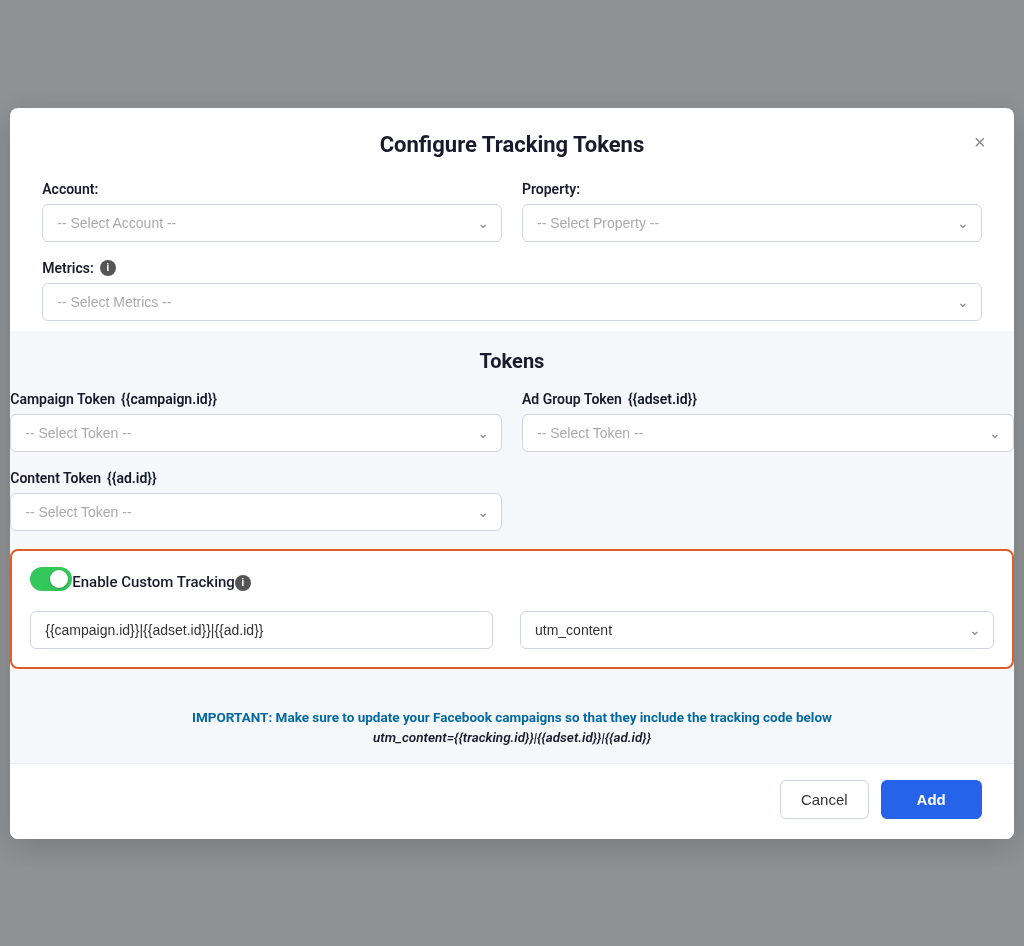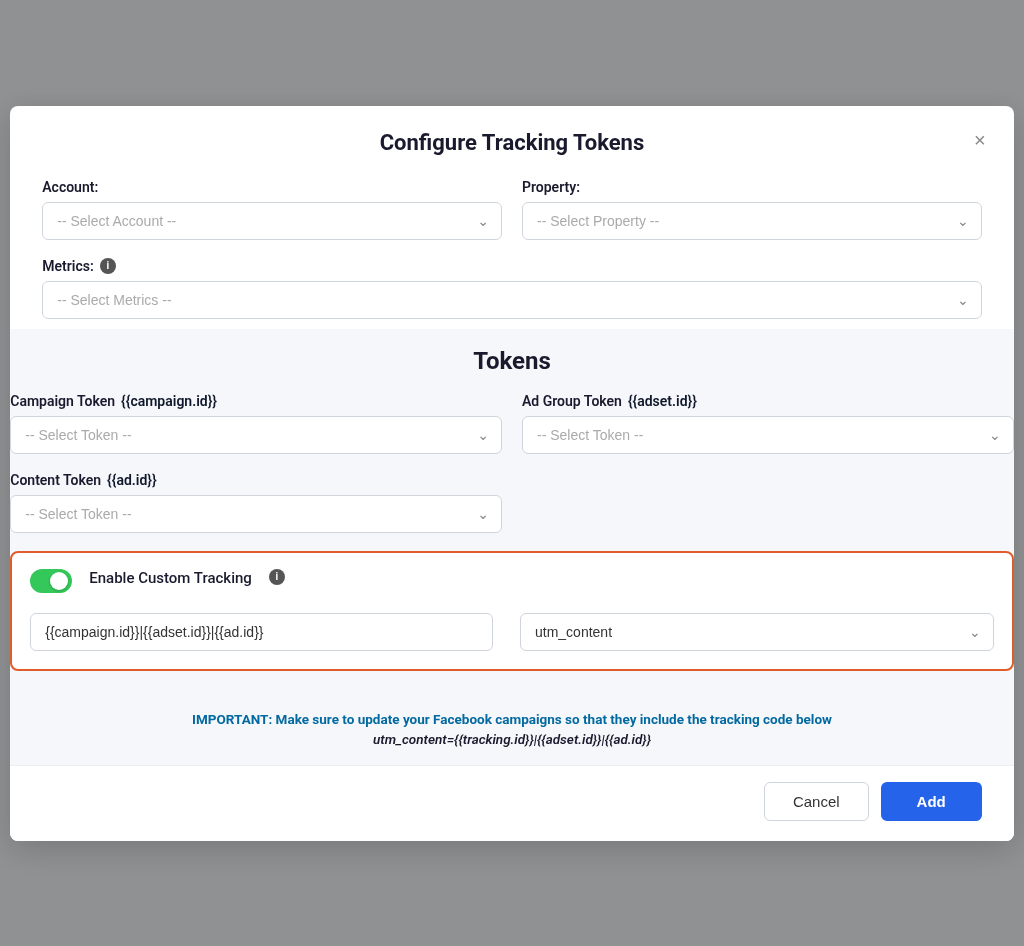--- a/index.html
+++ b/index.html
@@ -117,37 +117,37 @@
       pointer-events: none;
       color: #888;
       font-size: 14px;
     }
     .tokens-section {
       background: #f5f7fa;
       margin: 0 -32px;
       padding: 18px 32px 22px 32px;
     }
     .tokens-title {
-      font-size: 24px;
+      font-size: 20px;
       font-weight: 700;
       color: #1a1a2e;
       text-align: center;
       margin-bottom: 18px;
     }
     .custom-tracking-box {
       border: 2px solid #e05c2a;
       border-radius: 8px;
       padding: 16px 18px 18px 18px;
       margin-bottom: 0;
       background: #fff;
     }
     .custom-tracking-header {
       display: flex;
-      align-items: flex-start;
-      gap: 17px;
+      align-items: flex-end;
+      gap: 0;
       margin-bottom: 20px;
     }
     .toggle-switch {
       width: 42px;
       height: 24px;
       border-radius: 12px;
       background: #34c759;
       position: relative;
       cursor: pointer;
       flex-shrink: 0;
@@ -202,21 +202,21 @@
     }
     .modal-footer {
       display: flex;
       justify-content: flex-end;
       padding: 16px 32px 20px 32px;
       gap: 12px;
       background: #fff;
       border-top: 1px solid #eee;
     }
     .btn-cancel {
-      padding: 10px 28px;
+      padding: 10px 20px;
       border: 1px solid #d0d5dd;
       border-radius: 6px;
       background: #fff;
       color: #333;
       font-size: 15px;
       font-weight: 500;
       cursor: pointer;
     }
     .btn-add {
       padding: 10px 36px;

